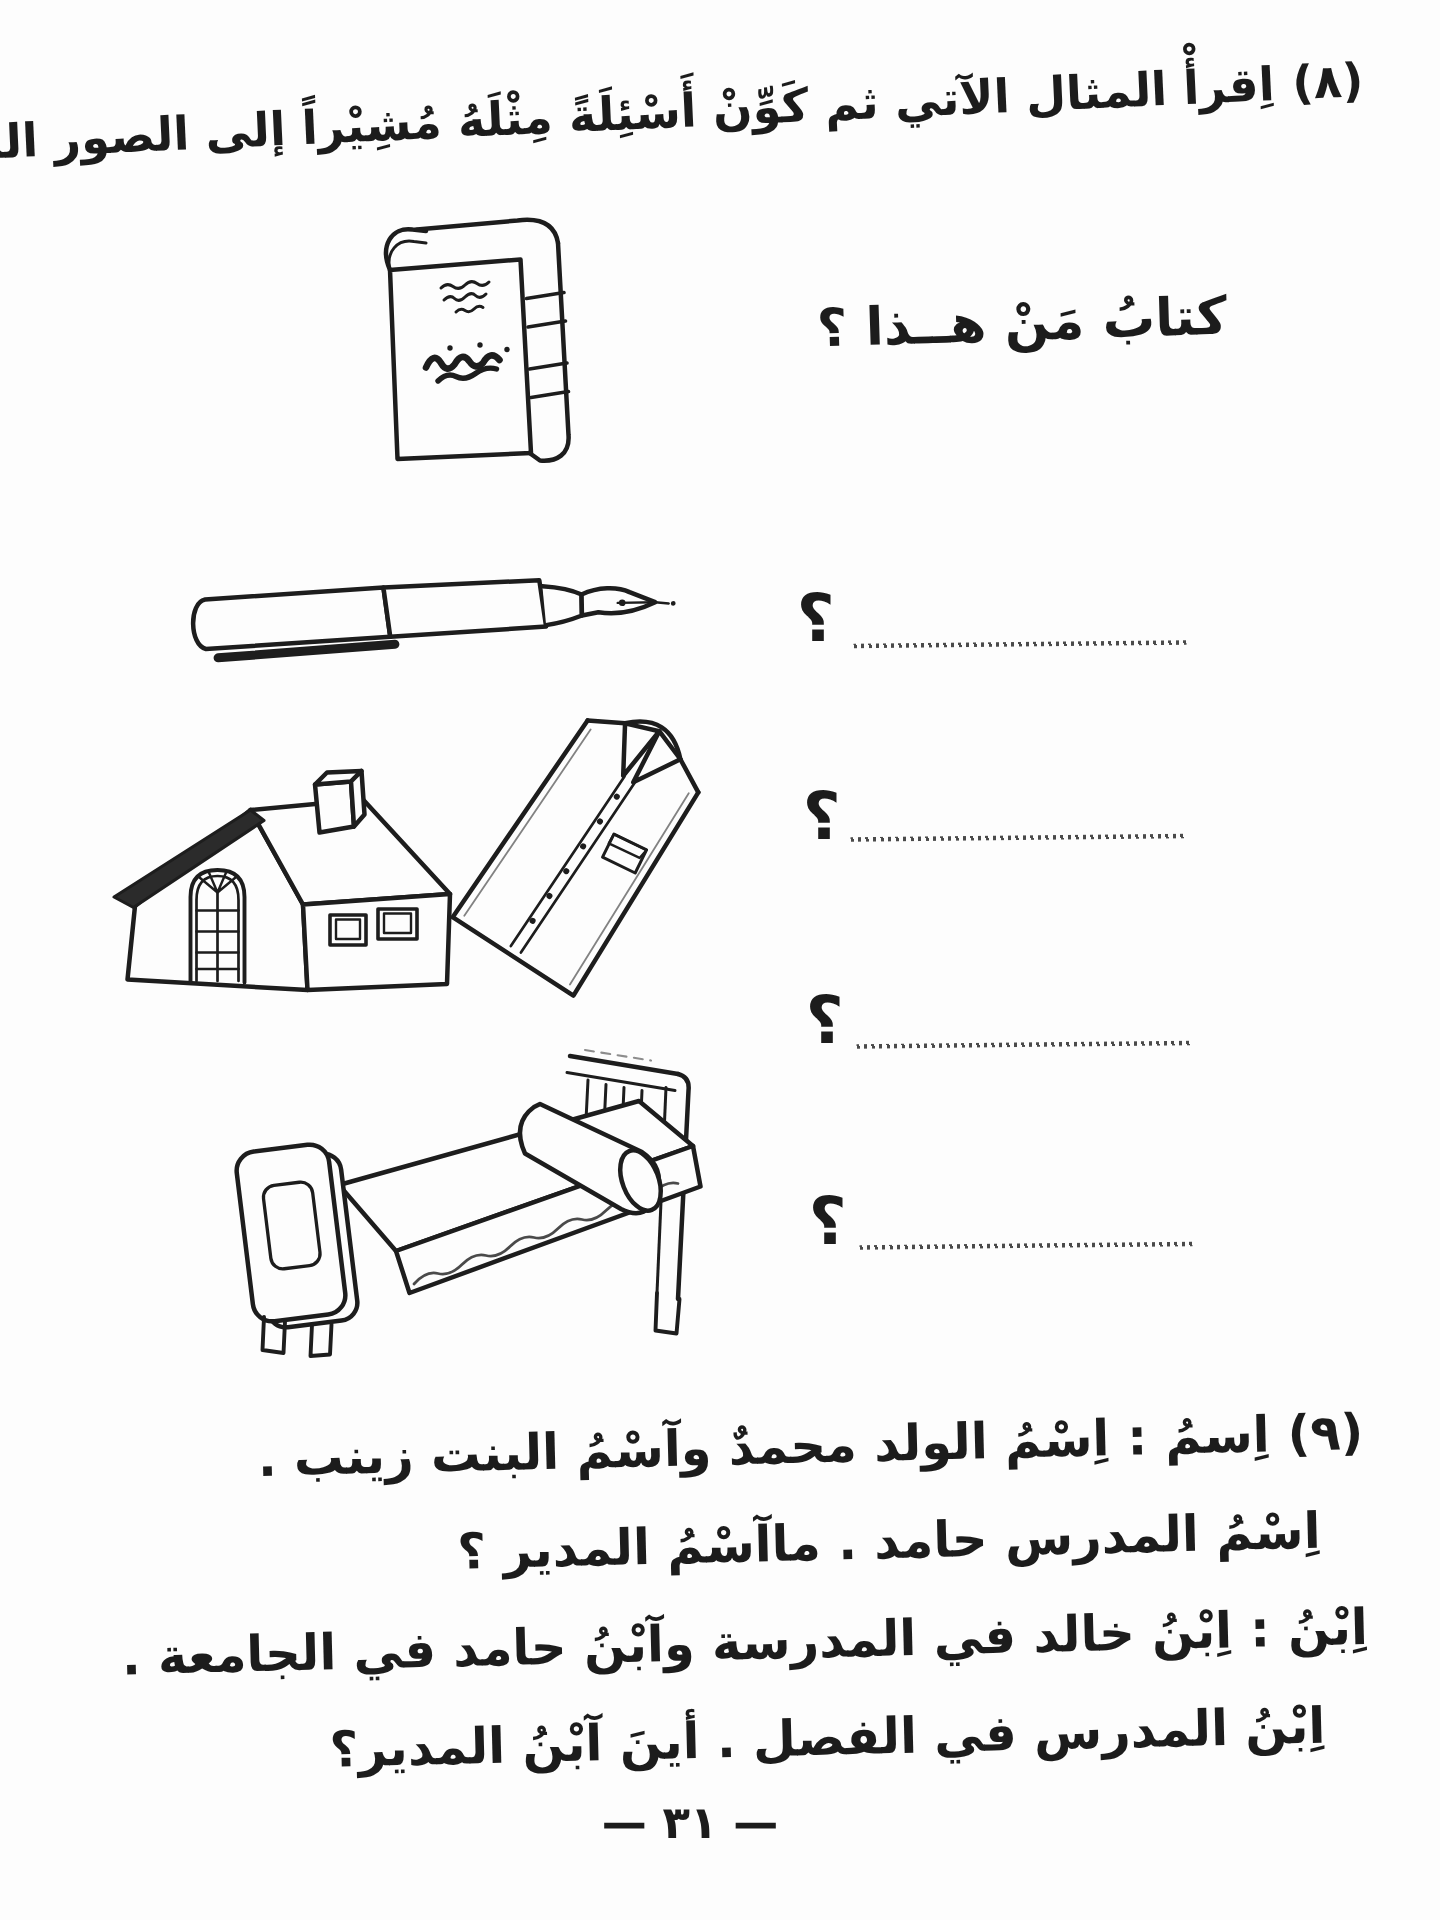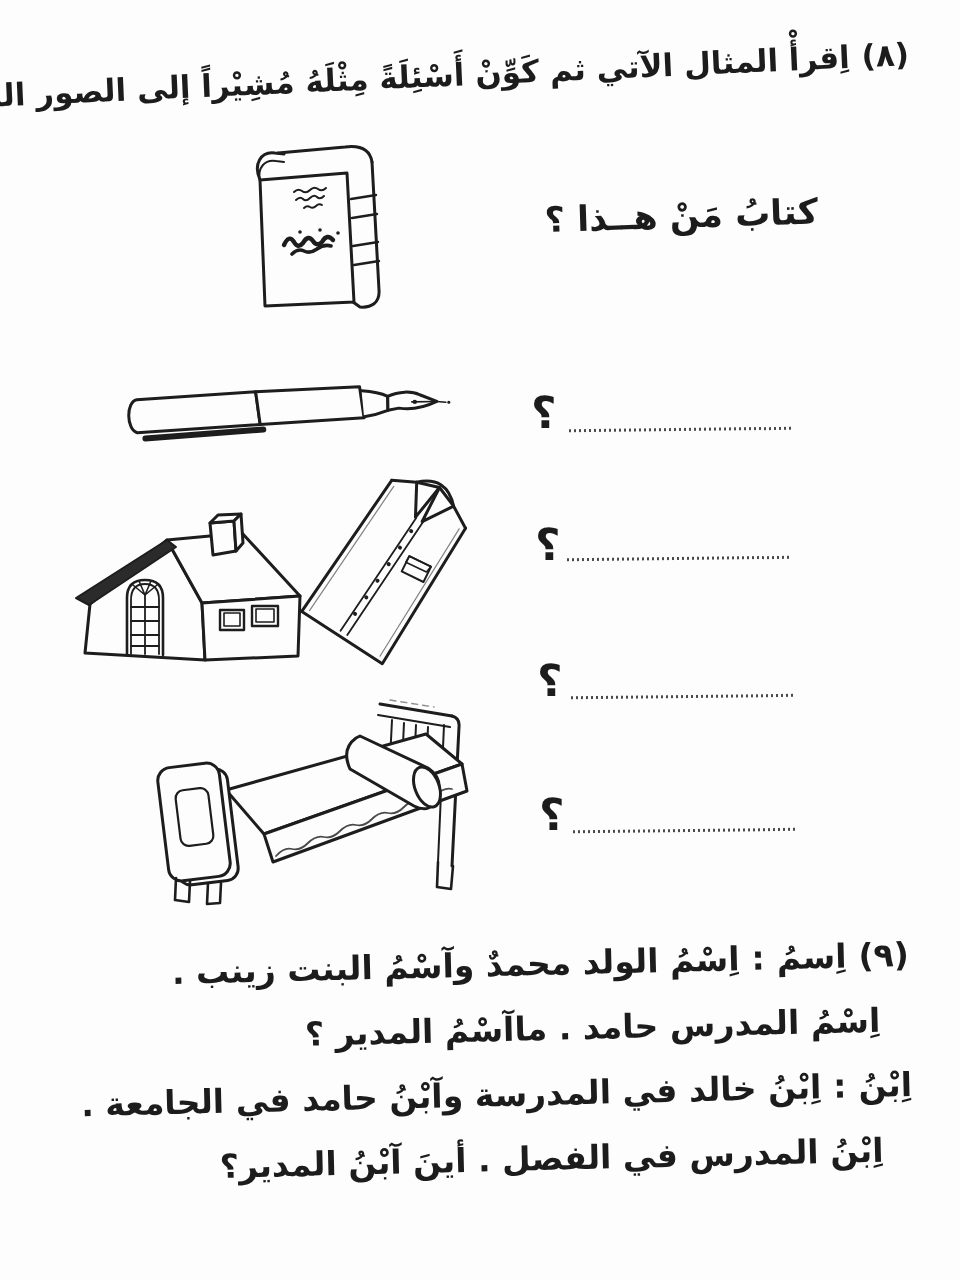--- a/index.html
+++ b/index.html
@@ -199,14 +199,15 @@
       <span>اِسْمُ المدرس حامد . ماآسْمُ المدير ؟</span>
     </div>
     <div class="s9line">
       <span class="term">اِبْنُ</span><span class="colon">:</span><span>اِبْنُ خالد في المدرسة وآبْنُ حامد في الجامعة .</span>
     </div>
     <div class="s9line indent">
       <span>اِبْنُ المدرس في الفصل . أينَ آبْنُ المدير؟</span>
     </div>
   </div>
 
+  <div class="pagenum">— ٣١ —</div>
 
 </div>
 
 </body></html>

